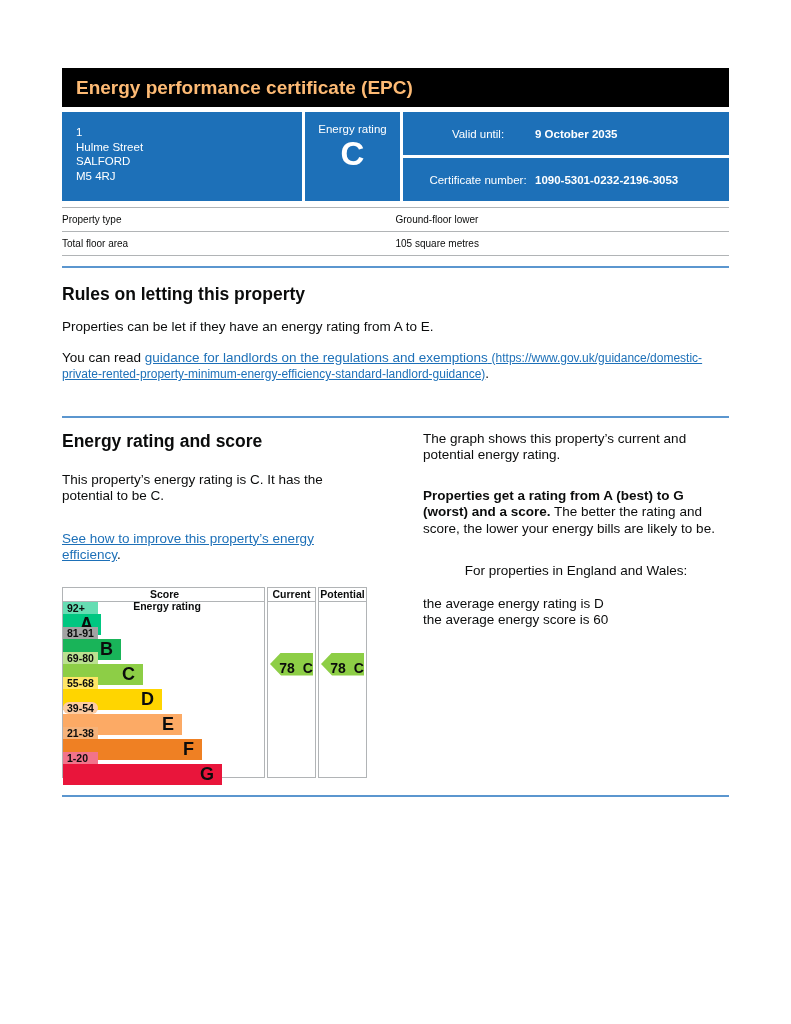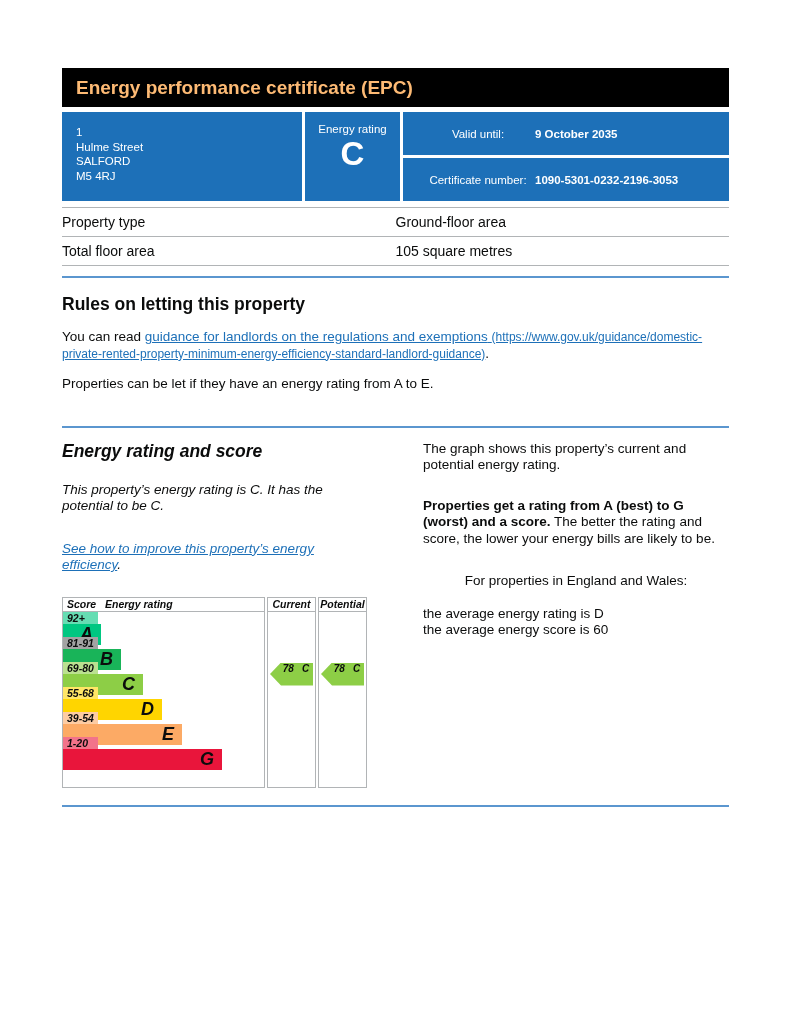--- a/index.html
+++ b/index.html
@@ -29,66 +29,66 @@
   .addr-box{width:240px;padding:13px 14px;font-size:11.5px;line-height:14.5px;}
   .rating-box{width:95px;display:flex;flex-direction:column;align-items:center;padding-top:11px;}
   .rating-box .label{font-size:11.5px;}
   .rating-box .letter{font-size:33px;font-weight:bold;line-height:38px;}
   .meta-col{flex:1;display:flex;flex-direction:column;gap:3px;text-align:center;}
   .meta-row{flex:1;display:flex;align-items:center;padding:0 18px;font-size:11.5px;}
   .meta-row .m-label{width:114px;flex:none;}
   .meta-row .m-value{font-weight:bold;}
 
   
-  .prop-table{width:100%;border-collapse:collapse;margin-top:6px;font-size:14px;}
+  .prop-table{width:100%;border-collapse:collapse;margin-top:6px;font-size:10px;}
   .prop-table td{border-top:1px solid var(--border-gray);padding:6px 0;}
   .prop-table tr:last-child td{border-bottom:1px solid var(--border-gray);}
   .prop-table td.val{width:50%;}
 
   hr.rule{border:none;border-top:2px solid var(--rule-blue);margin:10px 0 0 0;}
   hr.rule2{margin-top:33px;}
   hr.rule3{margin-top:17px;}
 
   h2{font-size:17.5px;font-weight:bold;margin:16px 0 0 0;}
   p{font-size:13.5px;line-height:16.5px;margin:14px 0 0 0;}
   a{color:var(--link-blue);text-decoration:underline;}
   .link-url{font-size:12px;}
 
   
   .columns{display:flex;margin-top:13px;}
-  .col-left{width:316px;flex:none;font-style:italic;}
+  .col-left{width:316px;flex:none;}
   .col-right{width:306px;margin-left:45px;flex:none;}
   .col-left h2{margin-top:0;}
   .col-left .intro{margin-top:20px;width:302px;}
   .col-left .improve{margin-top:26px;width:302px;}
   .col-right p{margin:0;}
   .col-right .p2{margin-top:24px;}
   .col-right .p3{margin-top:26px;text-align:center;}
   .col-right .p4{margin-top:16px;}
 
   
   .chart{display:flex;margin-top:23px;width:305px;}
   .chart-main{width:203px;border:1px solid var(--border-gray);flex:none;}
   .chart-header{display:flex;height:14px;border-bottom:1px solid var(--border-gray);
-    align-items:center;font-size:10.5px;font-weight:bold;}
+    align-items:center;font-size:10.5px;font-weight:bold;flex-direction:column;}
   .chart-header .h-score{width:35px;padding-left:4px;flex:none;}
   .chart-header .h-rating{padding-left:7px;}
   .band-row{display:flex;height:25px;flex-direction:column;}
   .score-cell{width:35px;flex:none;display:flex;align-items:center;
     padding-left:4px;font-size:10.5px;font-weight:bold;}
   .bar{height:100%;display:flex;align-items:center;justify-content:flex-end;
     padding-right:8px;font-size:18px;font-weight:bold;}
   .chart-col{width:49px;flex:none;margin-left:2px;border:1px solid var(--border-gray);}
   .col-header{height:14px;border-bottom:1px solid var(--border-gray);
     text-align:center;font-size:10.5px;font-weight:bold;line-height:13px;}
   .col-body{position:relative;height:175px;}
   .arrow{position:absolute;left:2px;right:2px;top:51px;height:23px;
     clip-path:polygon(0 50%,11px 0,100% 0,100% 100%,11px 100%);
-    display:flex;align-items:flex-start;justify-content:center;gap:8px;
-    padding-left:9px;font-size:10px;font-weight:bold;color:#0b0c0c;}
+    display:flex;align-items:flex-end;justify-content:center;gap:8px;
+    padding-left:9px;font-size:14px;font-weight:bold;color:#0b0c0c;}
 </style>
 </head>
 <body>
 
 <div class="page">
 
   <div class="title-bar">Energy performance certificate (EPC)</div>
 
   <div class="summary">
     <div class="blue-box addr-box">
@@ -110,36 +110,36 @@
         <span class="m-label">Certificate number:</span>
         <span class="m-value">1090-5301-0232-2196-3053</span>
       </div>
     </div>
   </div>
 
   <table class="prop-table">
     <tbody>
       <tr>
         <td>Property type</td>
-        <td class="val">Ground-floor area</td>
+        <td class="val">Ground-floor lower</td>
       </tr>
       <tr>
         <td>Total floor area</td>
         <td class="val">105 square metres</td>
       </tr>
     </tbody>
   </table>
 
   <hr class="rule">
 
   <h2>Rules on letting this property</h2>
 
+  <p>Properties can be let if they have an energy rating from A to E.</p>
+
   <p><span>You can read </span><a href="#"><span class="link-main">guidance for landlords on the regulations and exemptions</span> <span class="link-url">(https://www.gov.uk/guidance/domestic-private-rented-property-minimum-energy-efficiency-standard-landlord-guidance)</span></a><span>.</span></p>
-
-  <p>Properties can be let if they have an energy rating from A to E.</p>
 
   <hr class="rule rule2">
 
   <div class="columns">
 
     <div class="col-left">
       <h2>Energy rating and score</h2>
       <p class="intro">This property’s energy rating is C. It has the potential to be C.</p>
       <p class="improve"><a href="#">See how to improve this property’s energy efficiency</a><span>.</span></p>
 
@@ -159,22 +159,26 @@
           </div>
           <div class="band-row">
             <span class="score-cell" style="background: rgb(187, 225, 144);">69-80</span>
             <span class="bar" style="background: rgb(141, 206, 70); width: 80px;">C</span>
           </div>
           <div class="band-row">
             <span class="score-cell" style="background: rgb(255, 230, 102);">55-68</span>
             <span class="bar" style="background: rgb(255, 213, 0); width: 99px;">D</span>
           </div>
           <div class="band-row">
-            <span class="score-cell" style="background: rgb(253, 204, 163);">39-54</span>
+            <span class="score-cell" style="background: rgb(253, 204, 163); border-radius: 7px;">39-54</span>
             <span class="bar" style="background: rgb(252, 170, 101); width: 119px;">E</span>
+          </div>
+          <div class="band-row">
+            <span class="score-cell" style="background: rgb(245, 179, 123);">21-38</span>
+            <span class="bar" style="background: rgb(239, 128, 35); width: 139px;">F</span>
           </div>
           <div class="band-row">
             <span class="score-cell" style="background: rgb(242, 115, 138);">1-20</span>
             <span class="bar" style="background: rgb(233, 21, 59); width: 159px;">G</span>
           </div>
         </div>
 
         <div class="chart-col">
           <div class="col-header">Current</div>
           <div class="col-body">

